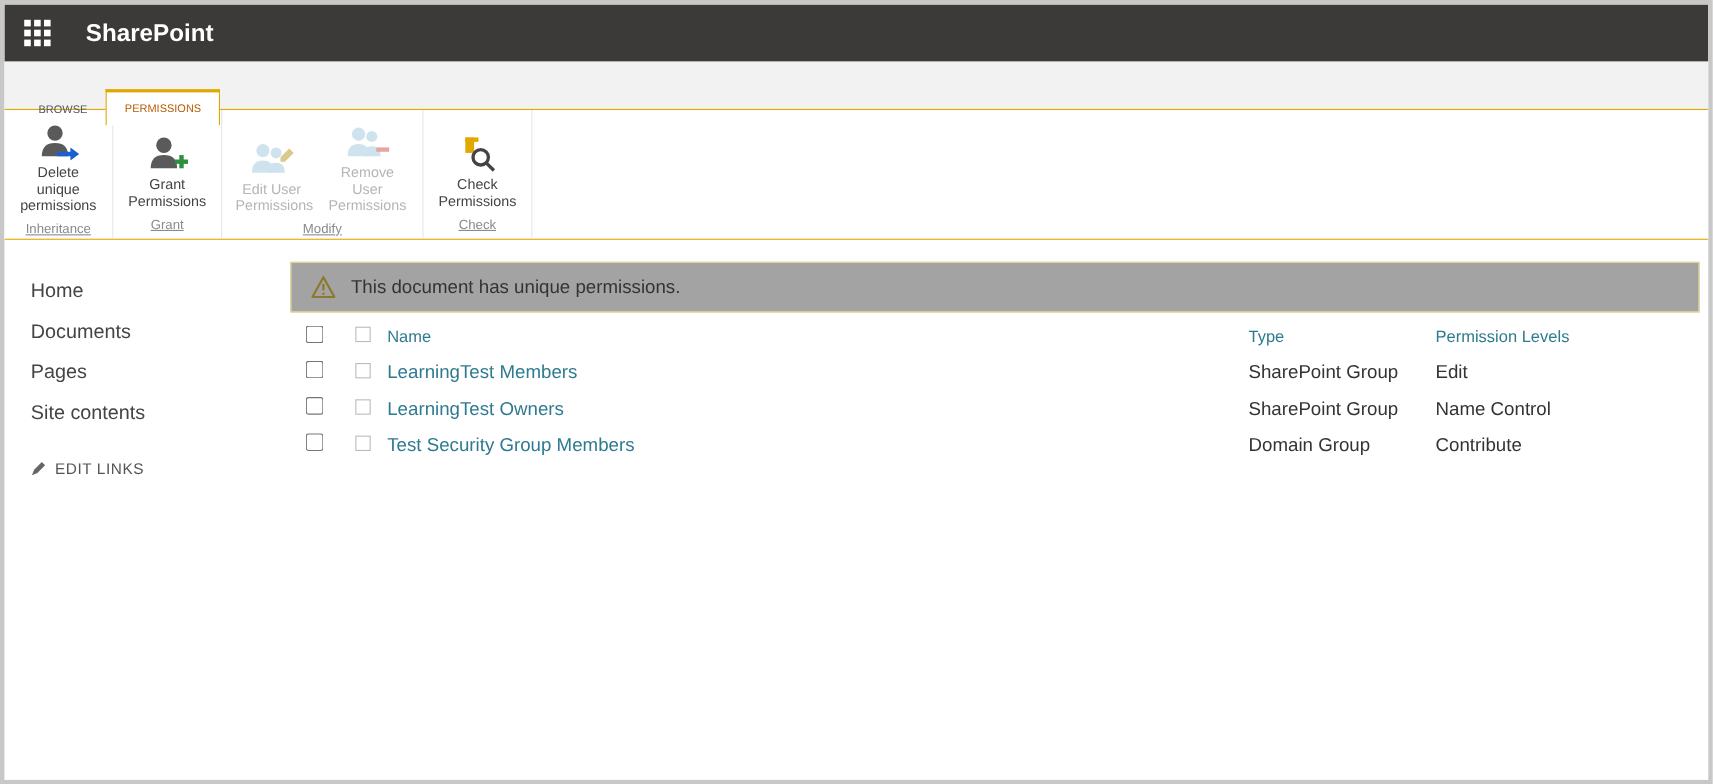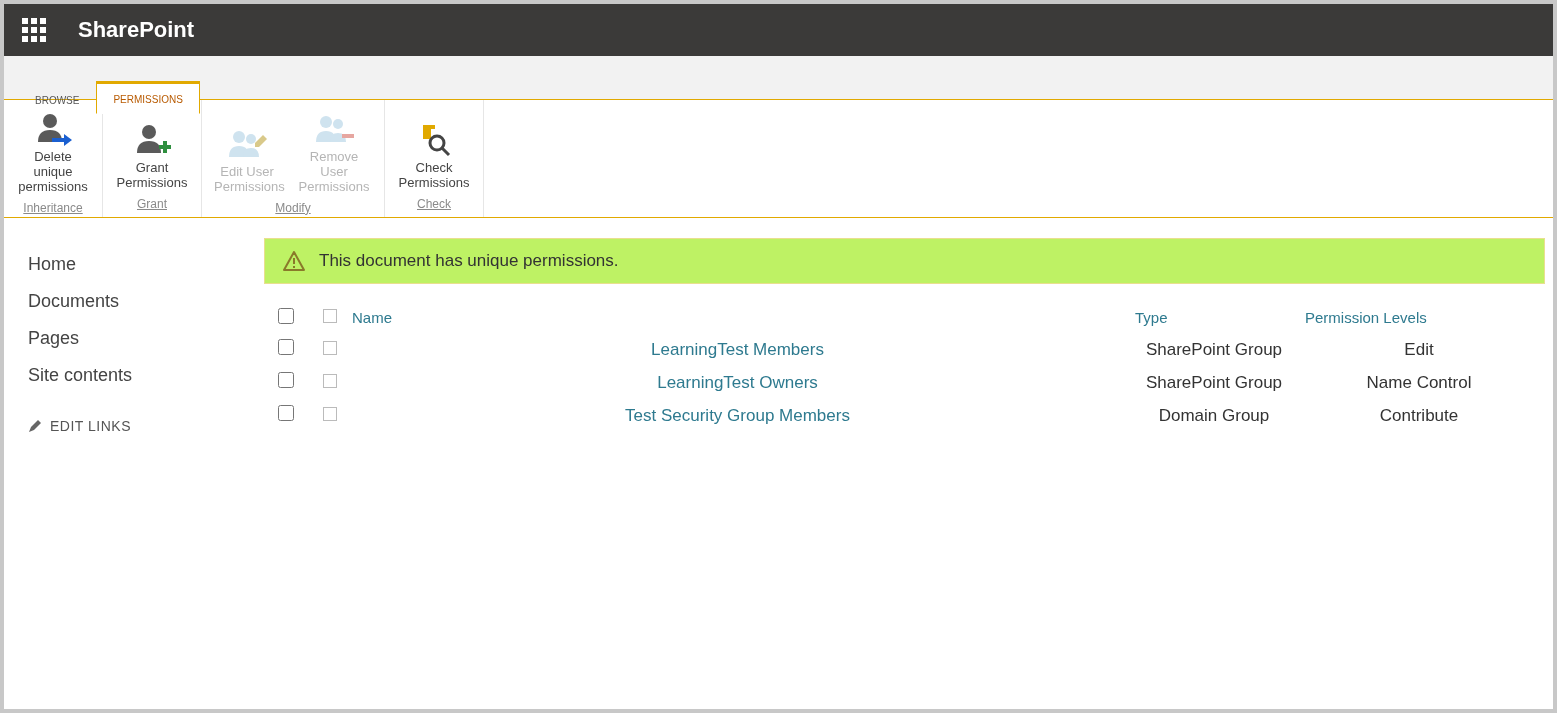--- a/index.html
+++ b/index.html
@@ -130,47 +130,47 @@
     letter-spacing: 0.5px;
     cursor: pointer;
     display: flex; align-items: center; gap: 8px;
   }
 
   .main {
     flex: 1;
     padding-right: 8px;
   }
   .notice {
-    background: #bef264;
+    background: #a3a3a3;
     border: 1px solid #e9df8f;
     padding: 12px 18px;
     display: flex;
     align-items: center;
     gap: 14px;
     font-size: 17px;
     color: #333;
-    margin-bottom: 18px;
+    margin-bottom: 6px;
   }
 
   
   .perm-table { width: 100%; }
   .perm-table .hdr, .perm-table .row {
     display: grid;
     grid-template-columns: 44px 44px 1fr 170px 240px;
     align-items: center;
     padding: 6px 0;
   }
   .perm-table .hdr {
     color: #2e7a8f;
     font-size: 15px;
   }
   .hdr span, .hdr .hdr-label { cursor: pointer; }
   .row { font-size: 17px; }
   .row .name-link { color: #2e7a8f; cursor: pointer; }
-  .cell { padding-right: 12px; color: #333; text-align: center; }
+  .cell { padding-right: 12px; color: #333; }
   input[type=checkbox] { width: 16px; height: 16px; cursor: pointer; }
   .attach-icon { width:14px; height:14px; border:1px solid #bbb; display:inline-block; }
   .chk-cell, .attach-cell { text-align: center; }
 
   svg { display: block; }
 </style>
 </head>
 <body>
 
 <div class="suite-bar">

